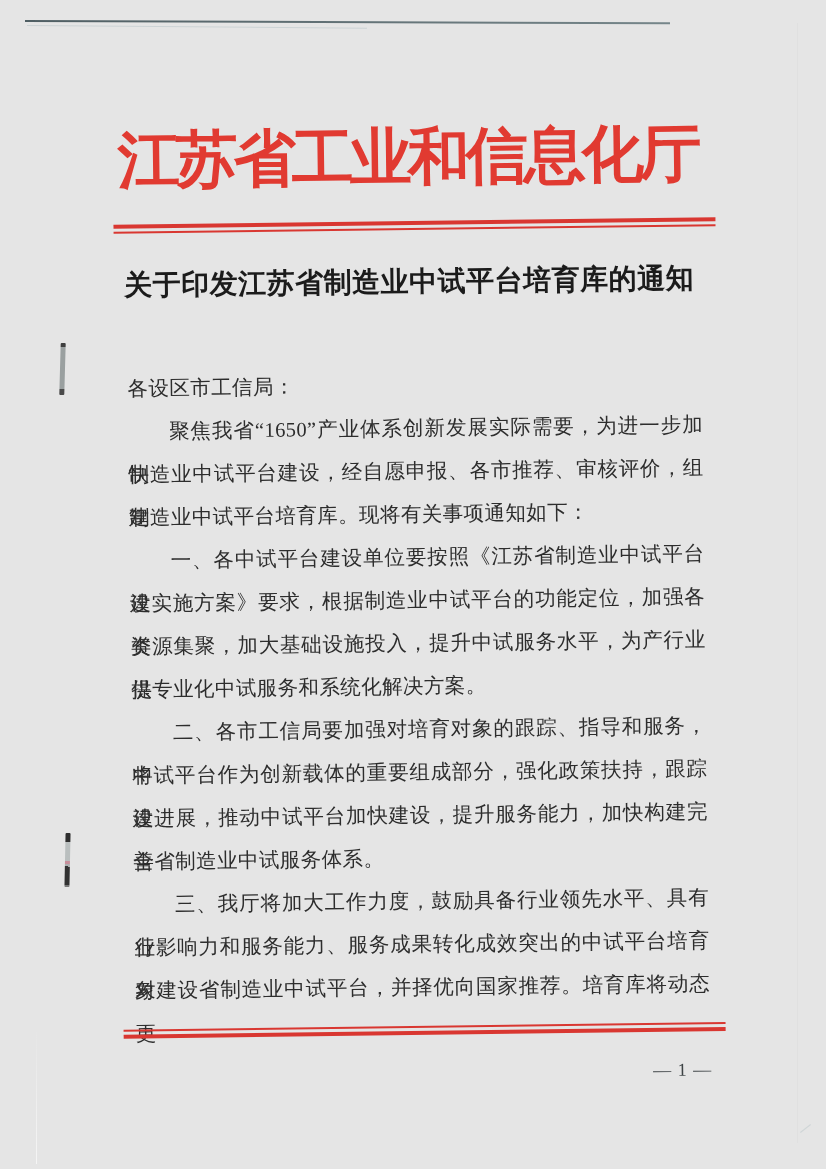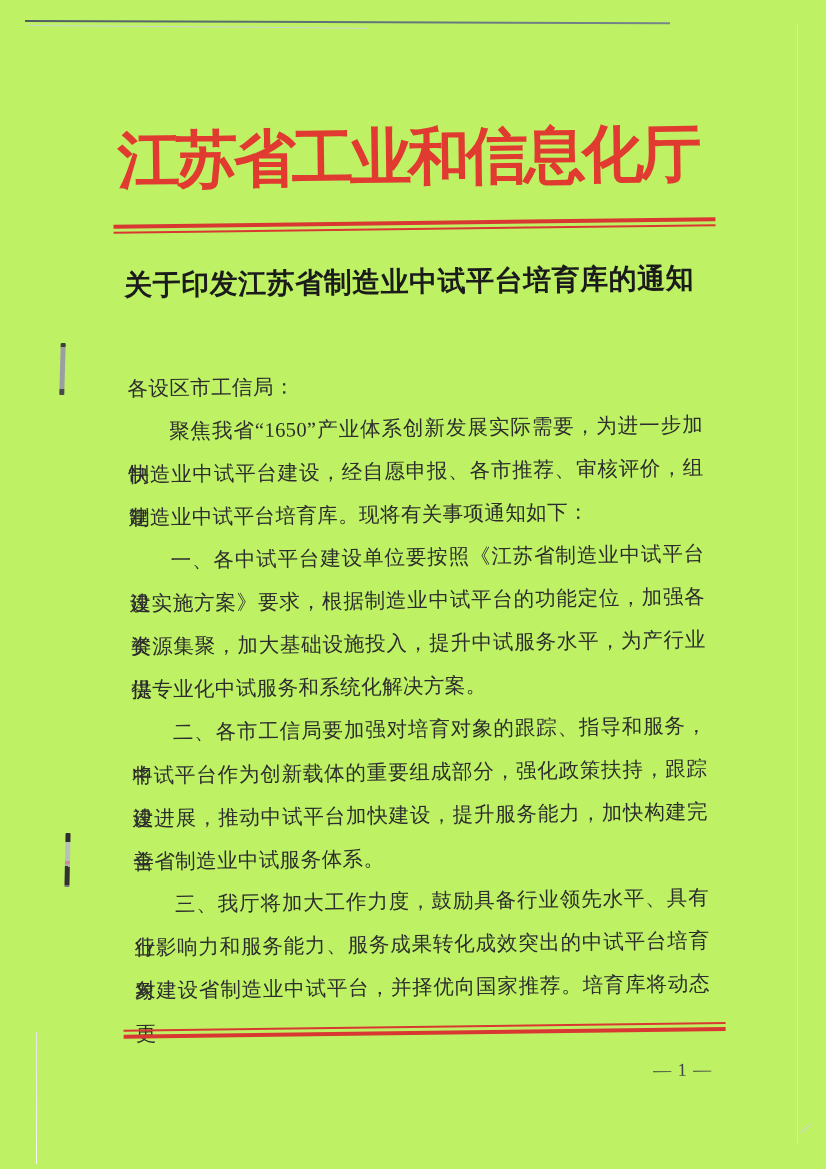--- a/index.html
+++ b/index.html
@@ -1,18 +1,18 @@
 <!DOCTYPE html>
 <html><head>
 <meta charset="utf-8">
 <style>
   html,body { margin:0; padding:0; background:#ffffff; }
   .stage {
     position:relative; width:826px; height:1169px;
-    background:#bef264; overflow:hidden;
+    background:#e5e5e5; overflow:hidden;
     font-family:"Liberation Serif","DejaVu Serif",serif;
   }
   
   .edge { position:absolute; pointer-events:none; }
   .edge-top-dark  { left:25px; top:20px; width:645px; height:2px;
                     background:linear-gradient(to right,#4f5e63,#76868a);
                     transform:rotate(0.2deg); transform-origin:left center; }
   .edge-top-light { left:27px; top:25px; width:340px; height:1px;
                     background:#ccd3d5; transform:rotate(0.45deg); transform-origin:left center; }
   .edge-right     { left:797px; top:23px; width:1px; height:1120px; background:#e0e0e0; }

